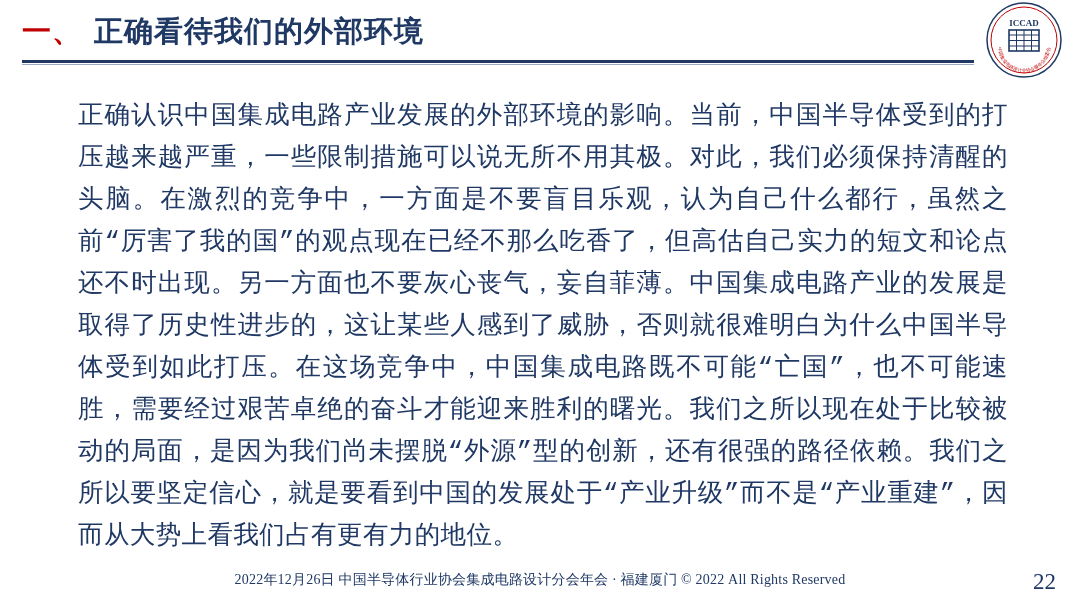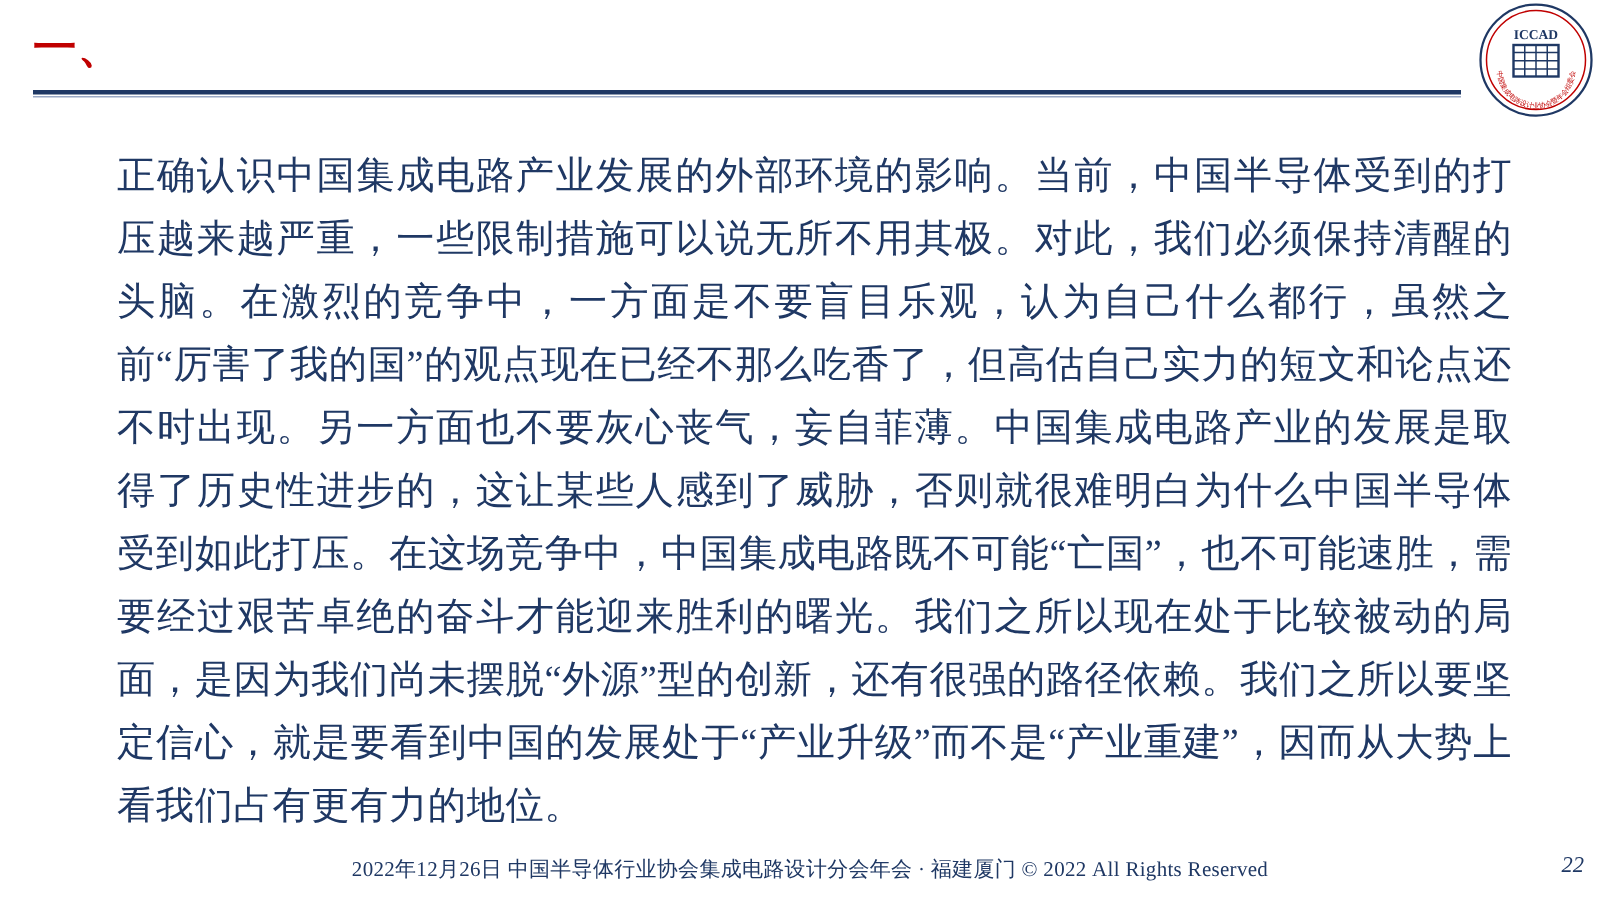--- a/index.html
+++ b/index.html
@@ -78,21 +78,21 @@
     height: 76px;
   }
   .logo svg { display: block; }
 
   
   .body-text {
     position: absolute;
     left: 78px;
     top: 96px;
     width: 930px;
-    font-family: Liberation Serif, serif;
+    font-family: Liberation Mono, monospace;
     font-size: 25.5px;
     line-height: 42px;
     color: #1f3864;
     text-align: justify;
     text-justify: inter-ideograph;
     letter-spacing: 0.4px;
   }
 
   
   .footer {
@@ -110,33 +110,33 @@
     font-family: "Liberation Serif", serif;
     font-size: 14px;
     color: #1f3864;
     letter-spacing: 0.2px;
   }
   .page-number {
     position: absolute;
     right: 24px;
     top: -2px;
     font-family: "Liberation Serif", serif;
-    font-size: 15px;
+    font-size: 23px;
     color: #1f3864;
-    font-style: italic;
   }
 </style>
 </head>
 <body>
 
 <div class="slide">
 
   <div class="header">
     <div class="title-row">
       <span class="title-index">一、</span>
+      <span class="title-text">正确看待我们的外部环境</span>
     </div>
     <div class="header-rule"></div>
     <div class="header-rule-thin"></div>
   </div>
 
   <div class="logo">
     <svg viewBox="0 0 76 76" width="76" height="76" aria-hidden="true">
       <circle cx="38" cy="38" r="37" fill="#ffffff" stroke="#1f3864" stroke-width="1.5"></circle>
       <circle cx="38" cy="38" r="33" fill="#ffffff" stroke="#c00000" stroke-width="1"></circle>
       <rect x="23" y="28" width="30" height="21" fill="none" stroke="#1f3864" stroke-width="1.6"></rect>

